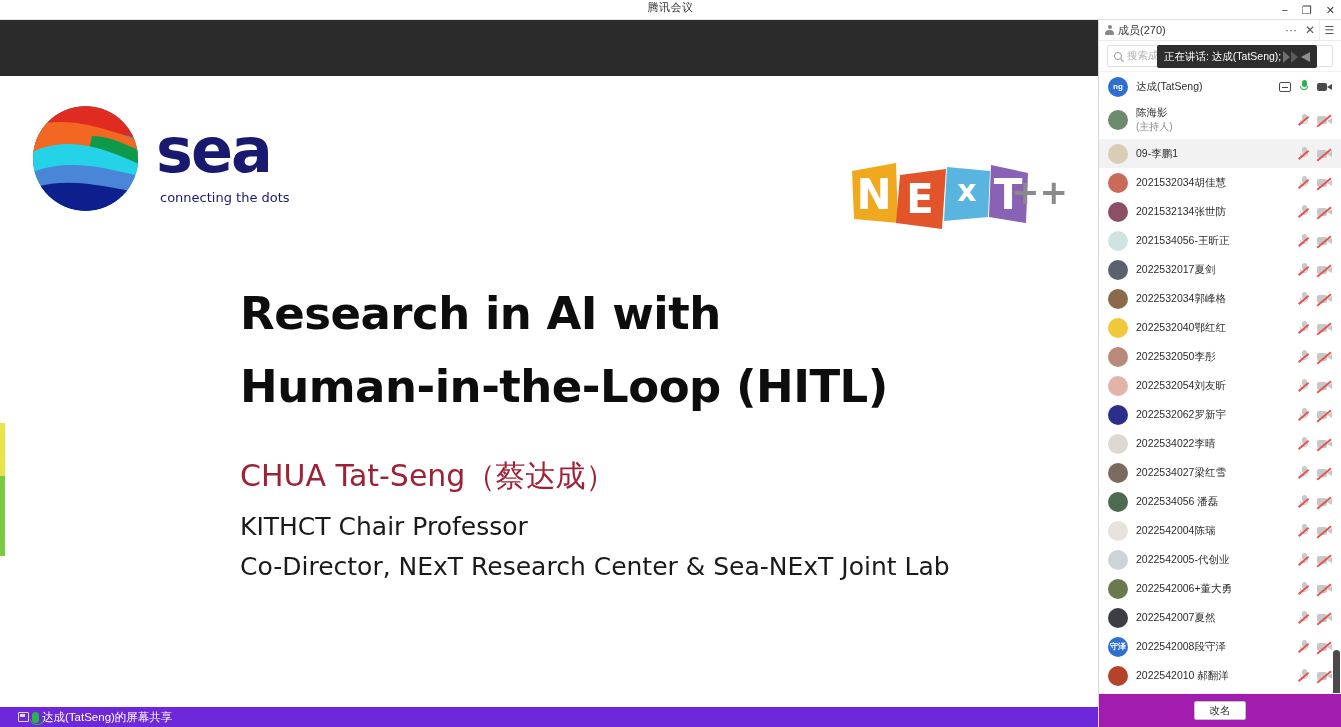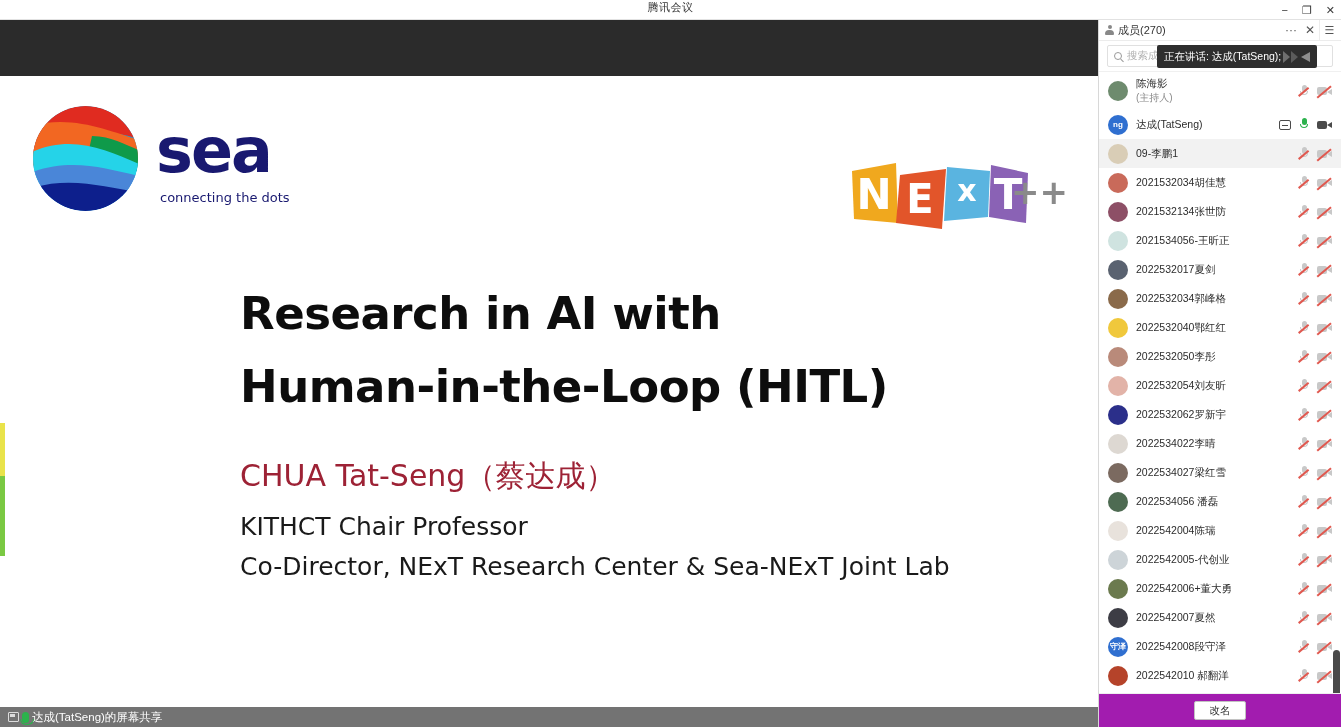--- a/index.html
+++ b/index.html
@@ -72,21 +72,21 @@
     font-family: "DejaVu Sans", sans-serif; margin-bottom: 10px;
   }
   .sub-line {
     font-size: 25px; color: #1a1a1a; line-height: 1.6;
     font-family: "DejaVu Sans", sans-serif;
   }
 
   
   .share-bar {
     position: absolute; left: 0; bottom: 0; width: 1098px; height: 20px;
-    background: #737373; display: flex; align-items: center; padding-left: 8px; gap: 3px;
+    background: #6d28d9; display: flex; align-items: center; padding-left: 18px; gap: 3px;
   }
   .share-bar .sb-text { font-size: 11.5px; color: #ffffff; }
   .ico-sq {
     width: 11px; height: 10px; border: 1.4px solid #dcdcdc; border-radius: 1px;
     display: inline-block; position: relative;
   }
   .ico-sq::after {
     content:''; position:absolute; left:1.4px; top:1.4px; width:5px; height:3px; background:#dcdcdc;
   }
   .ico-mic-green {
@@ -313,53 +313,53 @@
       <span class="st-text">正在讲话: 达成(TatSeng);</span>
       <span class="st-waves">
         <span class="wv"></span>
           <span class="wv dk"></span>
         <span class="arrow-back"></span>
       </span>
     </div>
   </div>
 
   <div class="list" id="participant-list">
-    <div class="row host">
+    <div class="row">
+        <div class="avatar" style="background: rgb(47, 111, 208);">ng</div>
+        <div class="names">
+          <div class="nm">达成(TatSeng)</div>
+        </div>
+        <div class="ctrls">
+          <span class="chatico"></span>
+          <span class="mic on">
+            <i></i>
+            <b></b>
+          </span>
+          <span class="cam dark">
+            <i></i>
+            <b></b>
+          </span>
+        </div>
+      </div>
+      <div class="row host">
         <div class="avatar" style="background: rgb(110, 139, 110);"></div>
         <div class="names">
           <div class="nm">陈海影</div>
           <div class="sub-role">(主持人)</div>
         </div>
         <div class="ctrls">
           <span class="mic">
             <i></i>
             <b></b>
             <span class="slash"></span>
           </span>
           <span class="cam">
             <i></i>
             <b></b>
             <span class="slash"></span>
-          </span>
-        </div>
-      </div>
-      <div class="row">
-        <div class="avatar" style="background: rgb(47, 111, 208);">ng</div>
-        <div class="names">
-          <div class="nm">达成(TatSeng)</div>
-        </div>
-        <div class="ctrls">
-          <span class="chatico"></span>
-          <span class="mic on">
-            <i></i>
-            <b></b>
-          </span>
-          <span class="cam dark">
-            <i></i>
-            <b></b>
           </span>
         </div>
       </div>
       <div class="row active">
         <div class="avatar" style="background: rgb(217, 205, 182);"></div>
         <div class="names">
           <div class="nm">09-李鹏1</div>
         </div>
         <div class="ctrls">
           <span class="mic">

